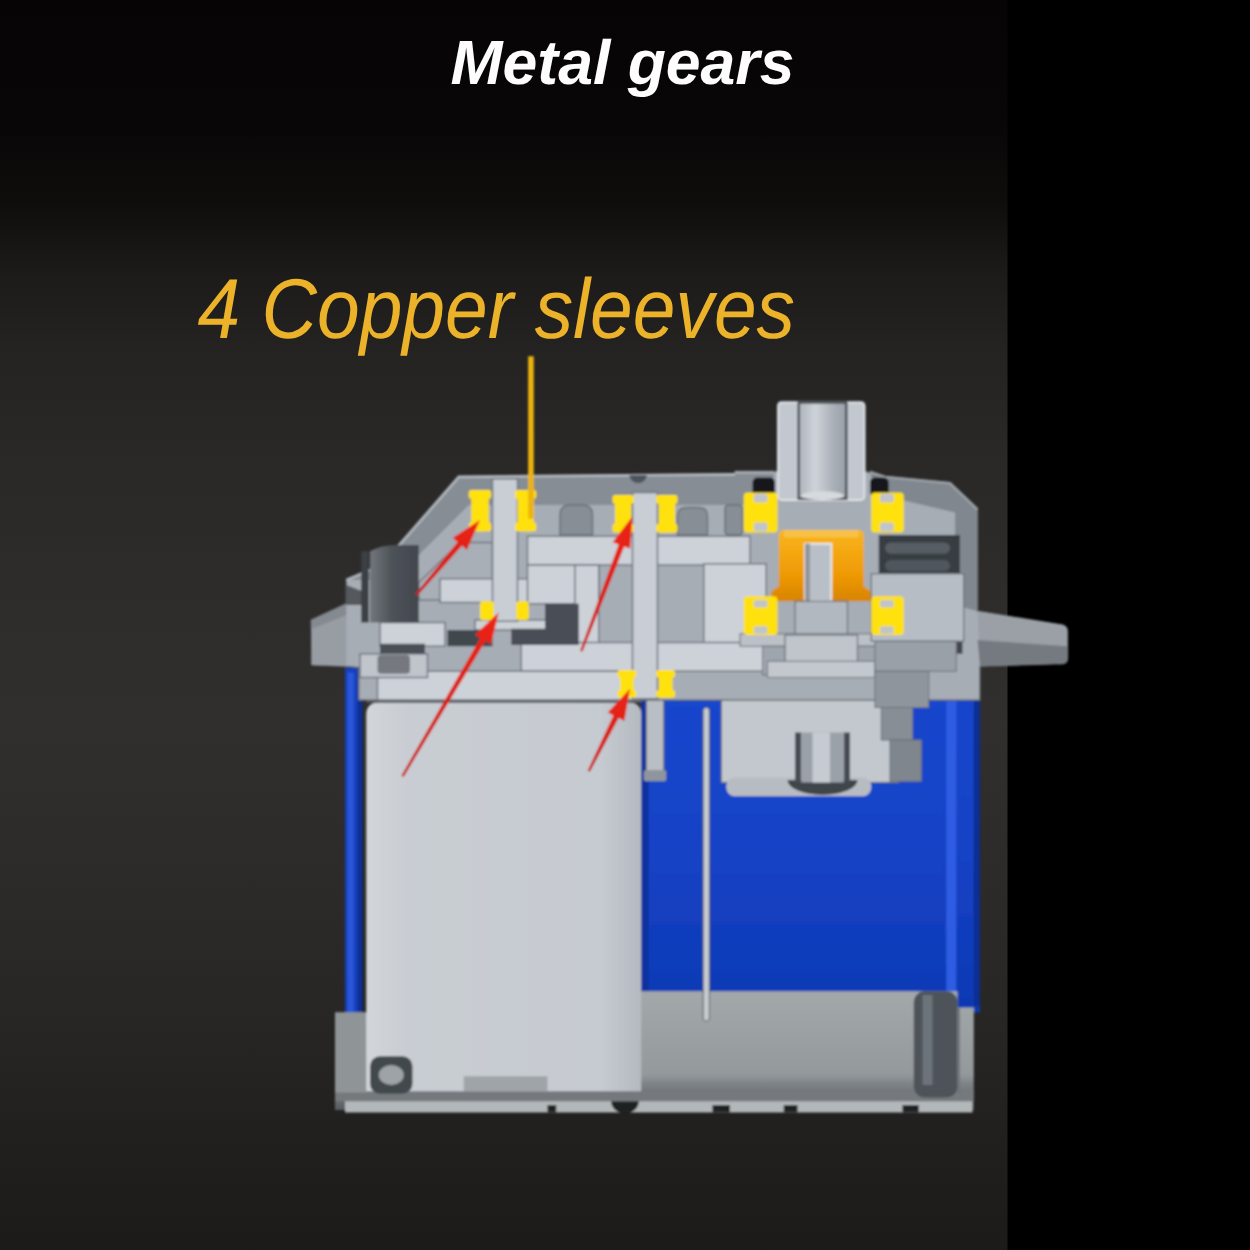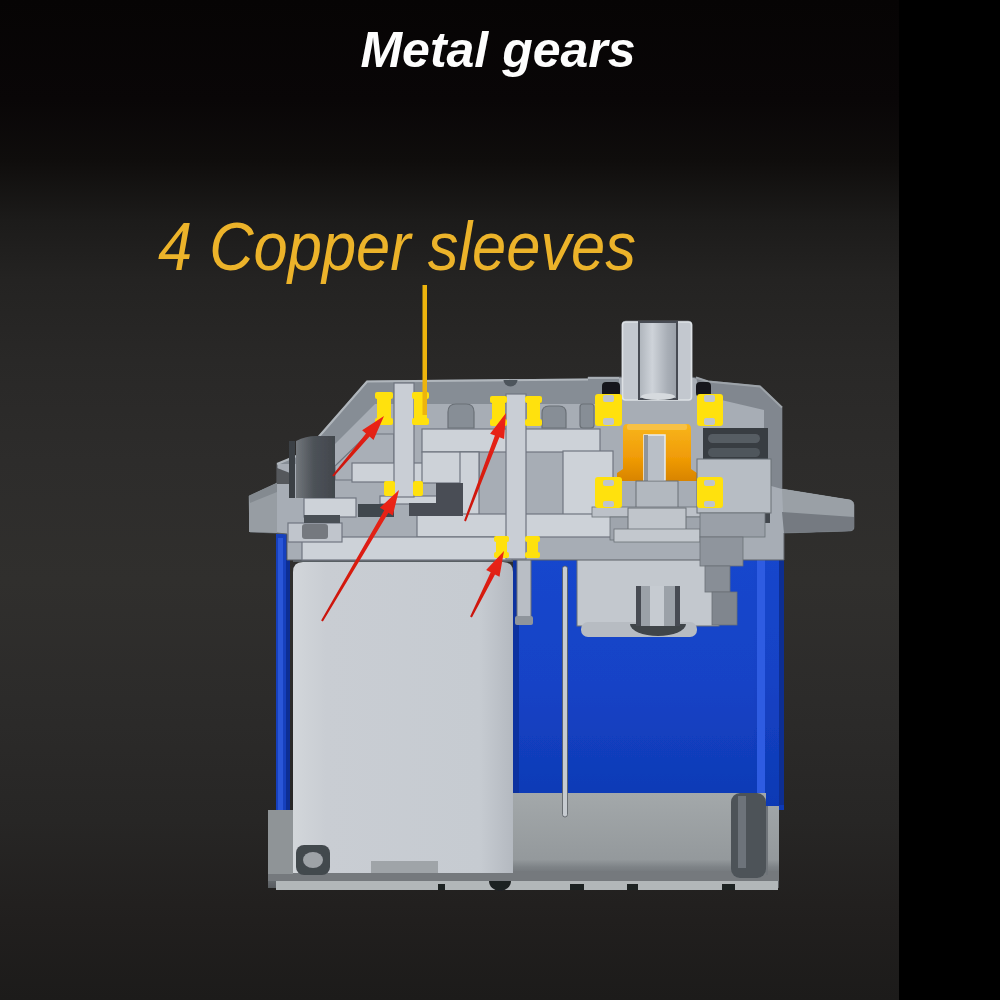--- a/index.html
+++ b/index.html
@@ -1,16 +1,16 @@
 <!DOCTYPE html>
 <html><head>
 <meta charset="utf-8">
 <style>
 html,body{margin:0;padding:0;width:1000px;height:1000px;overflow:hidden;background:#000;}
-#stage{position:relative;width:899px;height:1000px;
+#stage{position:relative;width:806px;height:1000px;
 background:linear-gradient(180deg,#060404 0%,#090607 10%,#0f0d0c 16%,#1c1b1a 22%,#242322 28%,#292827 36%,#2d2c2b 46%,#302f2d 58%,#2c2b2a 70%,#272625 82%,#211f1e 92%,#1c1b1a 100%);}
 svg{position:absolute;left:0;top:0;}
 </style>
 </head>
 <body>
 <div id="stage">
 <svg width="1000" height="1000" viewBox="0 0 1000 1000">
 <defs>
 <linearGradient id="red" x1="0" y1="0" x2="0" y2="1">
 <stop offset="0" stop-color="#ee2617"></stop>

